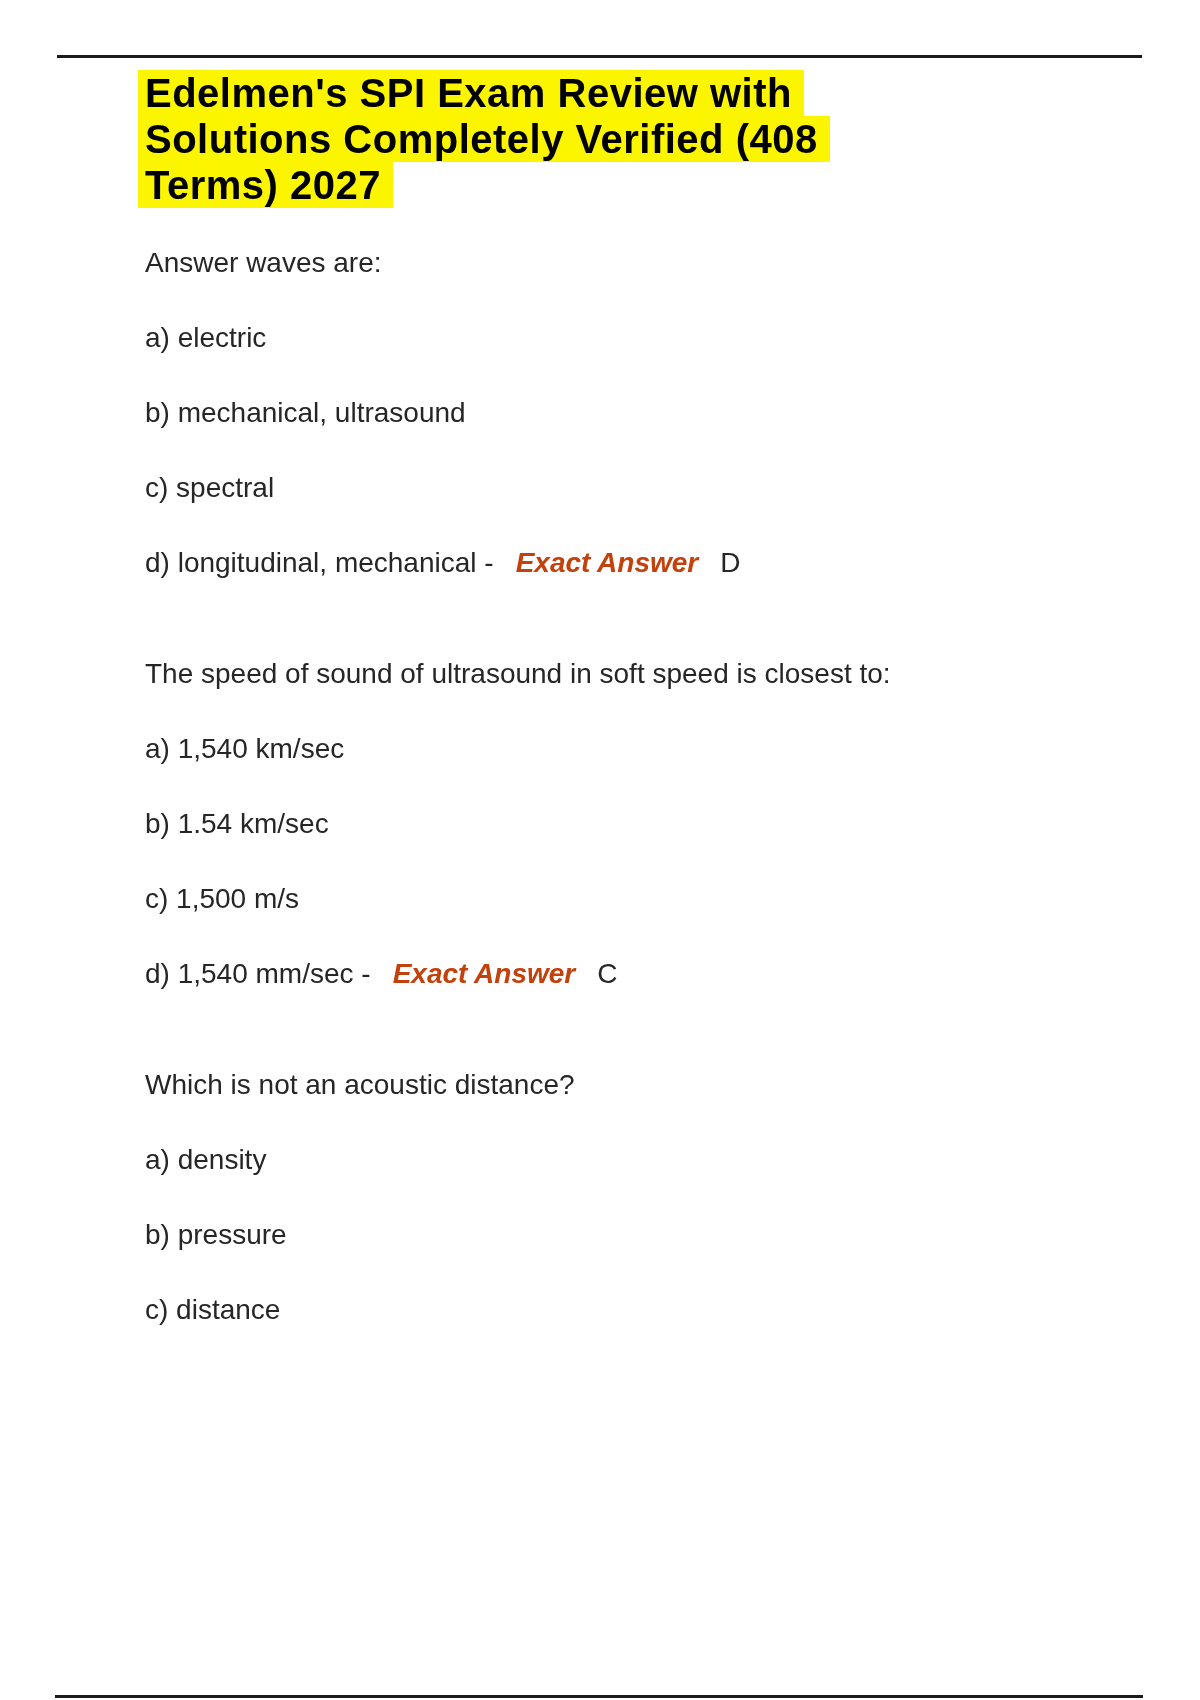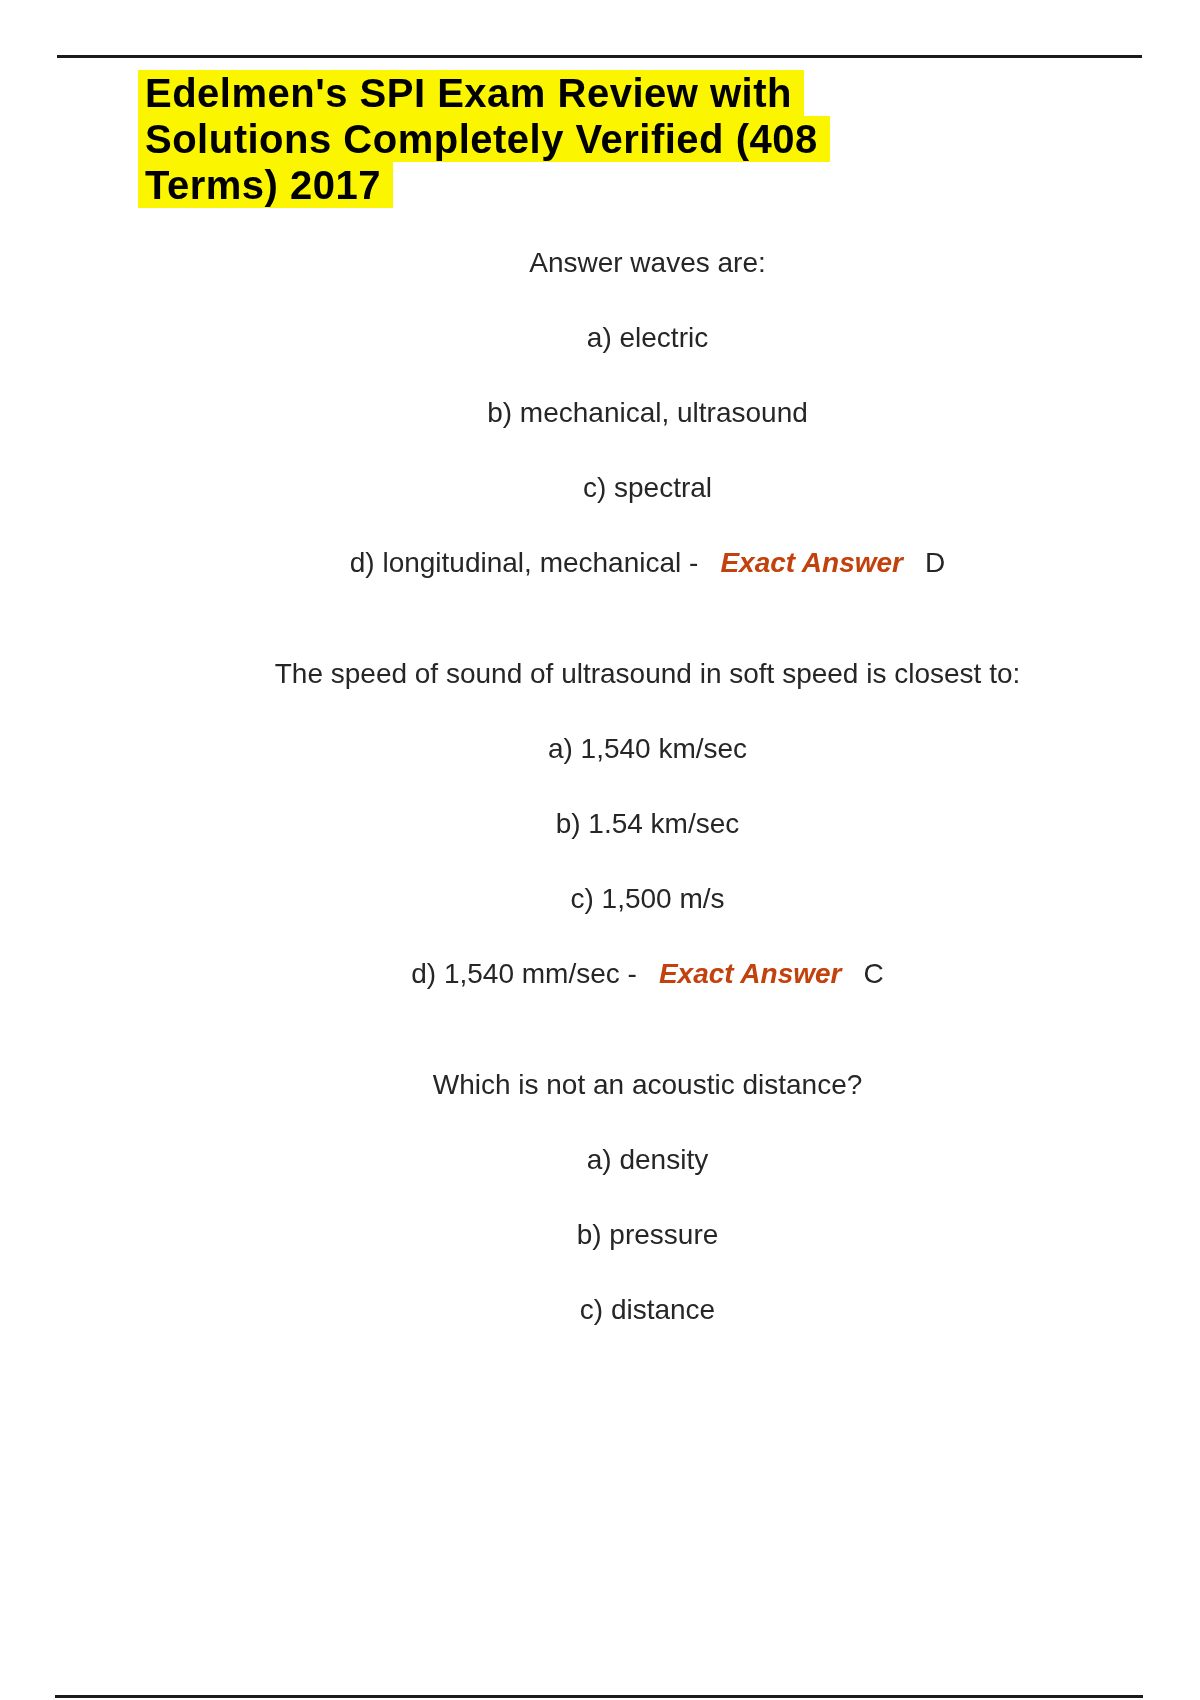--- a/index.html
+++ b/index.html
@@ -4,21 +4,20 @@
 <style>
   * { margin: 0; padding: 0; box-sizing: border-box; }
   html, body { background: #ffffff; }
   .page {
     position: relative;
     width: 1200px;
     height: 1700px;
     background: #ffffff;
     font-family: "Liberation Sans", sans-serif;
     overflow: hidden;
-    text-align: center;
   }
   .rule {
     position: absolute;
     height: 3px;
     background: #1b1b1b;
   }
   .rule-top { top: 55px; left: 57px; width: 1085px; }
   .rule-bottom { top: 1695px; left: 55px; width: 1088px; }
   .content {
     position: absolute;
@@ -62,21 +61,21 @@
 
 <div class="page">
 
   <div class="rule rule-top"></div>
 
   <div class="content">
 
     <h1 class="title">
       <span class="hl">Edelmen's SPI Exam Review with</span>
       <span class="hl">Solutions Completely Verified (408</span>
-      <span class="hl">Terms) 2017</span>
+      <span class="hl">Terms) 2027</span>
     </h1>
 
     <section>
       <p class="para first-para">Answer waves are:</p>
       <p class="para">a) electric</p>
       <p class="para">b) mechanical, ultrasound</p>
       <p class="para">c) spectral</p>
       <p class="para"><span>d) longitudinal, mechanical -</span><span class="exact">Exact Answer</span><span>D</span></p>
     </section>
 

